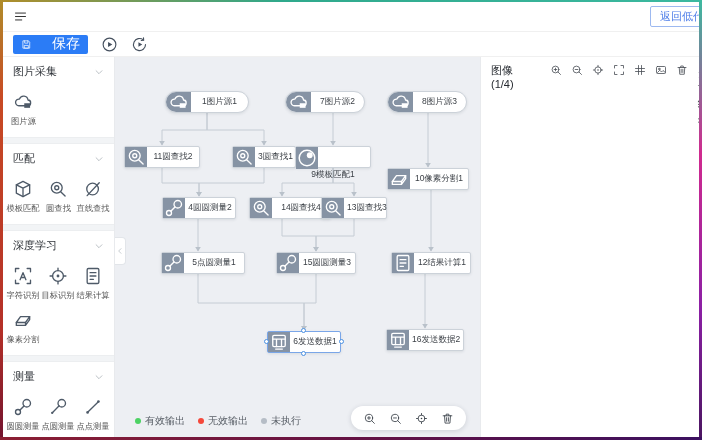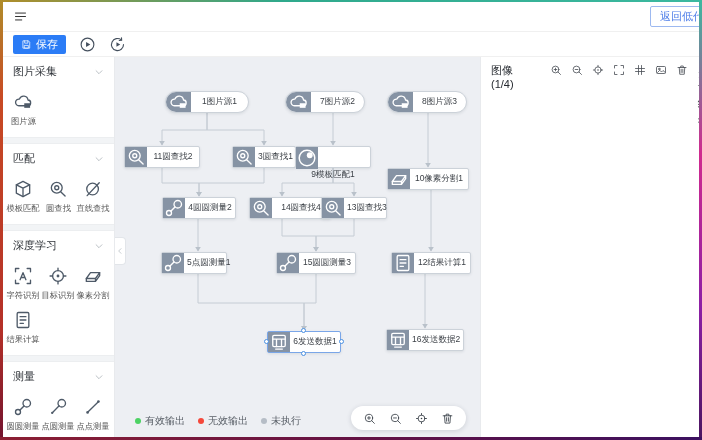--- a/index.html
+++ b/index.html
@@ -27,22 +27,22 @@
   .appbar{height:30px;flex:0 0 auto;border-bottom:1px solid #f0f0f0;display:flex;
           align-items:center;padding:0 10px;position:relative;}
   .menu-btn{width:15px;height:15px;color:#333;cursor:pointer;}
   .back-btn{position:absolute;right:-26px;top:4px;height:21px;background:#fff;
             border:1px solid #9db9f0;color:#4d7de8;font-size:11px;border-radius:2px;
             padding:0 9px;line-height:19px;white-space:nowrap;}
 
   
   .toolbar{height:25px;flex:0 0 auto;border-bottom:1px solid #f0f0f0;display:flex;
            align-items:center;gap:13px;padding:0 10px;}
-  .save-btn{background:#2b7cf6;color:#fff;border:none;font-size:11px;height:19px;
-            padding:0 8px;border-radius:2px;display:flex;align-items:center;gap:4px;}
+  .save-btn{background:#2b7cf6;color:#fff;border:none;font-size:14px;height:19px;
+            padding:0 8px;border-radius:2px;display:flex;align-items:center;gap:20px;}
   .save-btn .ig{width:11px;height:11px;color:#fff;}
   .circle-btn{width:17px;height:17px;color:#45505e;background:none;border:none;padding:0;}
 
   .body{flex:1;display:flex;min-height:0;}
 
   
   .sidebar{width:112px;flex:0 0 auto;background:#fff;border-right:1px solid #e8eaed;
            overflow:hidden;}
   .sec-header{display:flex;align-items:center;justify-content:space-between;
               padding:7px 10px 2px;font-size:11px;color:#30343a;cursor:pointer;}
@@ -251,34 +251,34 @@
                   <circle cx="12" cy="12" r="6.5"></circle>
                   <circle cx="12" cy="12" r="1.7" fill="currentColor" stroke="none"></circle>
                   <path d="M12 2.5v3M12 18.5v3M2.5 12h3M18.5 12h3"></path>
                 </svg>
               </span>
               <span class="lb">目标识别</span>
             </div>
             <div class="item">
               <span class="ic ig">
                 <svg viewBox="0 0 24 24">
+                  <rect x="5" y="3" width="14" height="18" rx="1.5"></rect>
+                  <path d="M8.5 8h7M8.5 12h7M8.5 16h4"></path>
+                </svg>
+              </span>
+              <span class="lb">结果计算</span>
+            </div>
+            <div class="item">
+              <span class="ic ig">
+                <svg viewBox="0 0 24 24">
                   <path d="M4 15l5-7h11l-5 7z"></path>
                   <path d="M4 15v3.5h11V15m0 3.5l5-7V8"></path>
                 </svg>
               </span>
               <span class="lb">像素分割</span>
-            </div>
-            <div class="item">
-              <span class="ic ig">
-                <svg viewBox="0 0 24 24">
-                  <rect x="5" y="3" width="14" height="18" rx="1.5"></rect>
-                  <path d="M8.5 8h7M8.5 12h7M8.5 16h4"></path>
-                </svg>
-              </span>
-              <span class="lb">结果计算</span>
             </div>
           </div>
           <div class="sec-divider"></div>
           <div class="sec-header">
             <span>测量</span>
             <span class="chev ig">
               <svg viewBox="0 0 24 24">
                 <path d="M5 9l7 7 7-7"></path>
               </svg>
             </span>
@@ -485,21 +485,21 @@
           <div class="node rect" style="left: 206px; top: 140px; width: 66px;">
             <span class="nicon ig">
               <svg viewBox="0 0 24 24">
                 <circle cx="10.5" cy="10.5" r="6.5"></circle>
                 <circle cx="10.5" cy="10.5" r="2.4"></circle>
                 <path d="M15.5 15.5L20.5 20.5"></path>
               </svg>
             </span>
             <span class="nlabel">13圆查找3</span>
           </div>
-          <div class="node rect" style="left: 46px; top: 195px; width: 66px;">
+          <div class="node rect" style="left: 46px; top: 195px; width: 84px;">
             <span class="nicon ig">
               <svg viewBox="0 0 24 24">
                 <circle cx="16.5" cy="7.5" r="4.5"></circle>
                 <circle cx="6" cy="18" r="3"></circle>
                 <path d="M8.4 15.6l4.8-4.8"></path>
               </svg>
             </span>
             <span class="nlabel">5点圆测量1</span>
           </div>
           <div class="node rect" style="left: 161px; top: 195px; width: 80px;">

